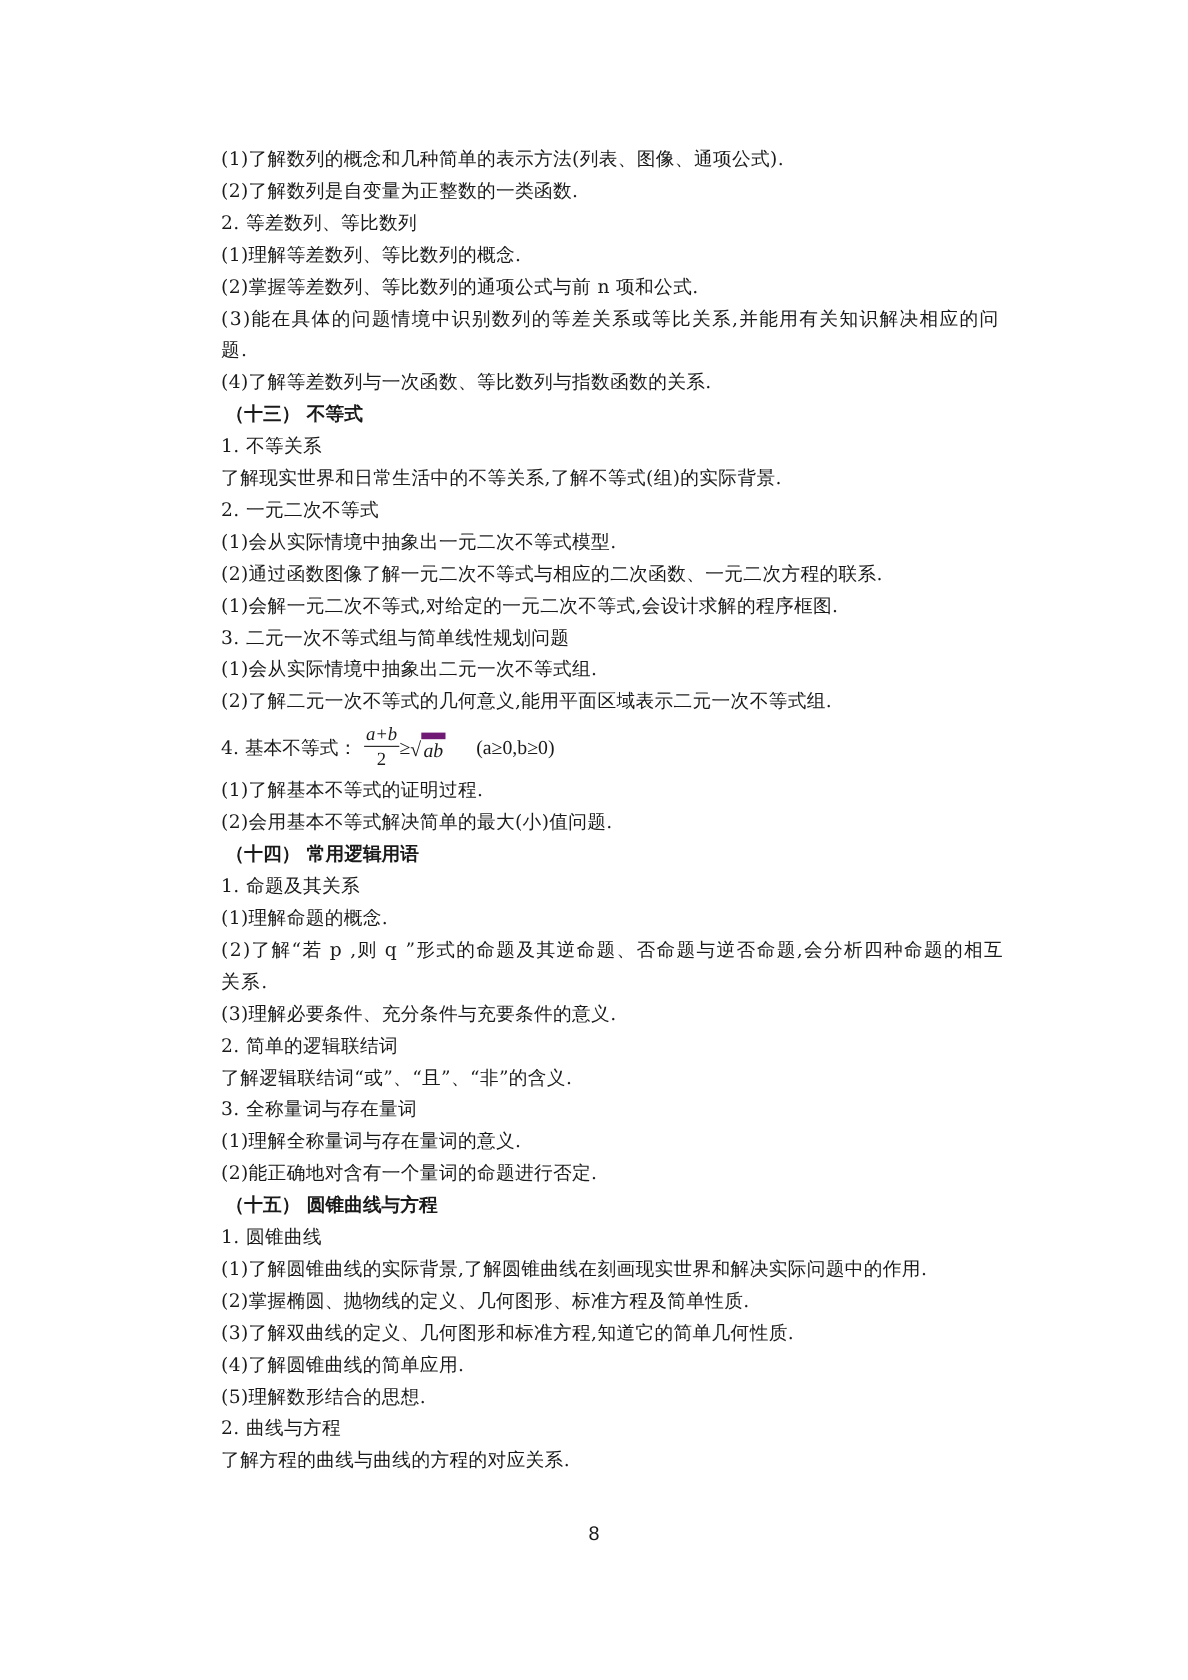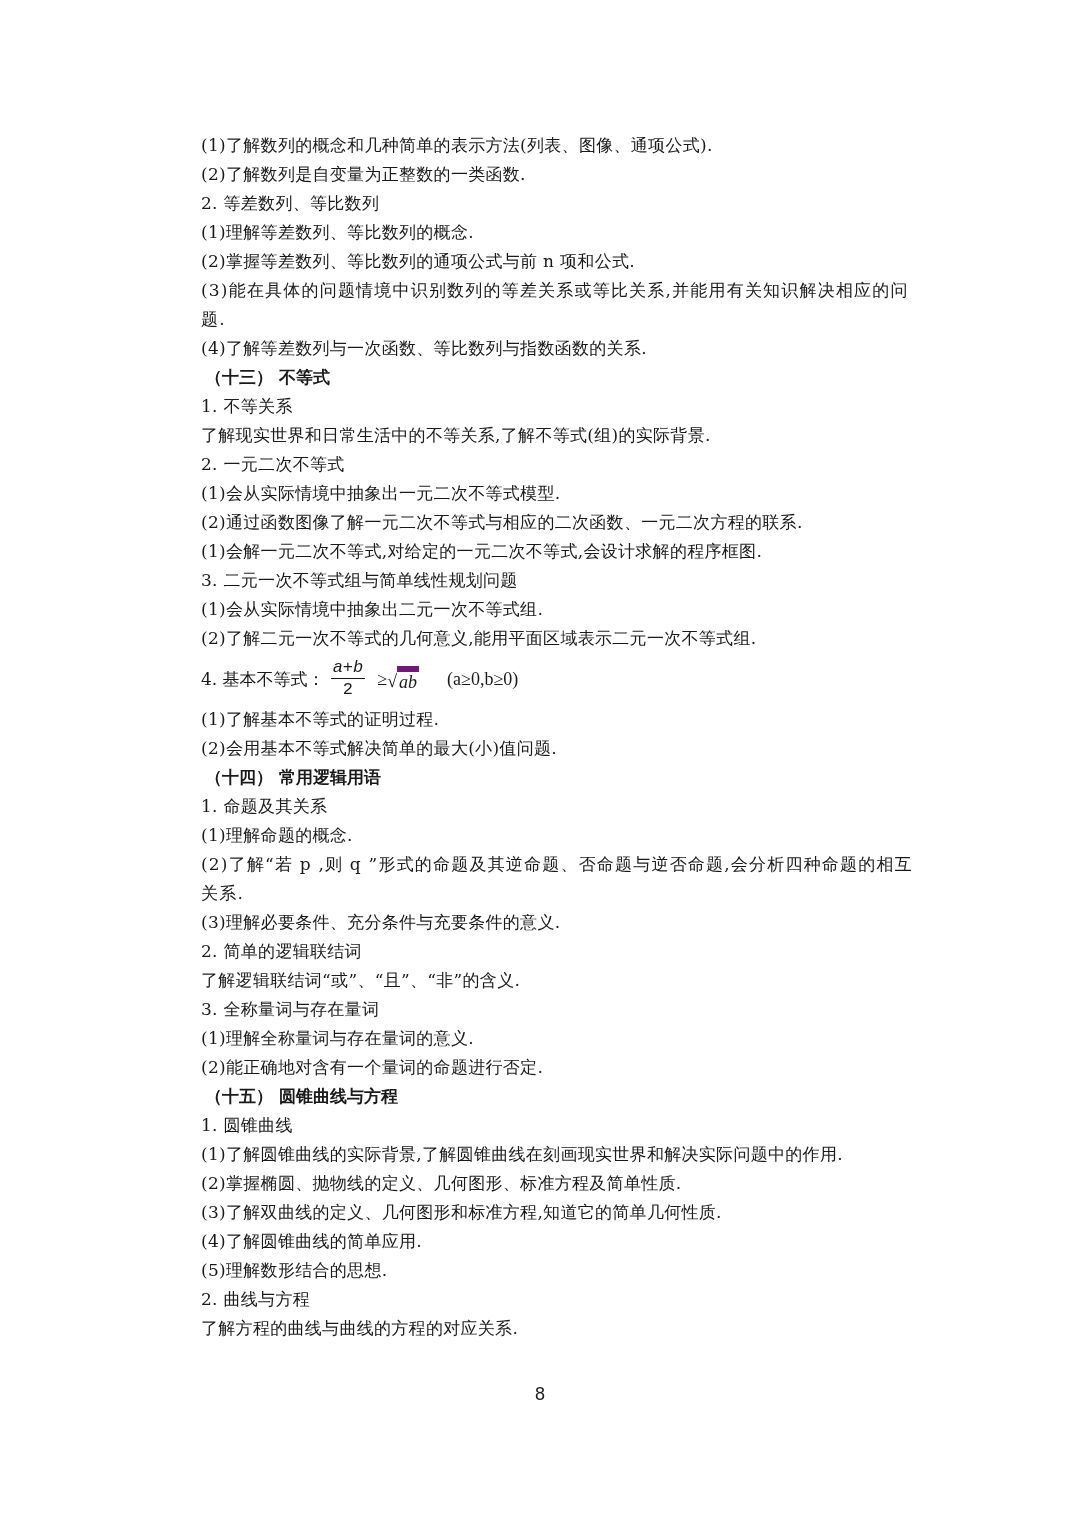--- a/index.html
+++ b/index.html
@@ -4,21 +4,21 @@
 <style>
   html, body { margin: 0; padding: 0; background: #ffffff; }
   body { width: 1080px; height: 1527px; position: relative; overflow: hidden;
          font-family: "DejaVu Serif", "Liberation Serif", serif; color: #1a1a1a; }
   .page { position: absolute; left: 165px; top: 131px; width: 752px; }
   .line { font-size: 17px; line-height: 29px; height: 29px; white-space: nowrap; letter-spacing: 0.3px; }
   .ind { padding-left: 36px; }
   .wrap-first { padding-left: 36px; white-space: normal; height: auto; letter-spacing: 1.2px; }
   .heading { font-weight: bold; font-family: "DejaVu Sans", "Liberation Sans", sans-serif; font-size: 17px; line-height: 29px; height: 29px; padding-left: 40px; }
   .formula-line { height: 52px; display: flex; align-items: center; padding-left: 36px; font-size: 17px; }
-  .frac { display: inline-flex; flex-direction: column; align-items: center; margin: 0 12px 0 6px; font-family: Liberation Mono, monospace; font-style: italic; font-size: 17px; justify-content: flex-end; }
+  .frac { display: inline-flex; flex-direction: column; align-items: center; margin: 0 0 0 6px; font-family: Liberation Serif, serif; font-style: italic; font-size: 17px; justify-content: flex-end; }
   .frac .num { border-bottom: 1px solid #1a1a1a; padding: 0 2px; line-height: 20px; }
   .frac .den { line-height: 22px; font-style: normal; }
   .math { font-family: "Liberation Serif", serif; font-size: 18px; }
   .sqrt { display: inline-flex; align-items: flex-end; }
   .sqrt .rad { border-top: 6px solid #701a75; font-style: italic; padding: 0 2px; line-height: 20px; }
   .cond { margin-left: 28px; font-family: "Liberation Serif", serif; font-size: 18px; text-align: right; }
   .pagenum { position: absolute; left: 0; width: 1080px; top: 1384px; text-align: center; font-family: "Liberation Sans", sans-serif; font-size: 18px; }
 </style>
 </head>
 <body>

